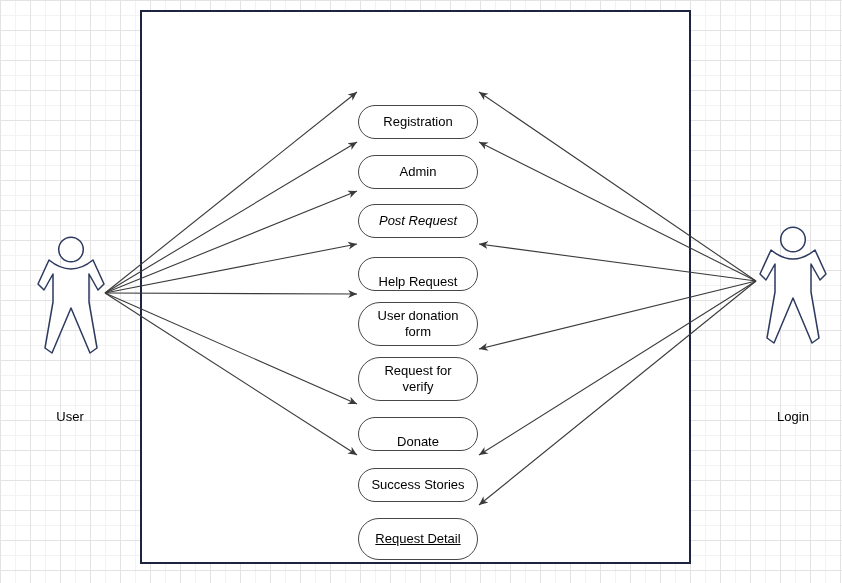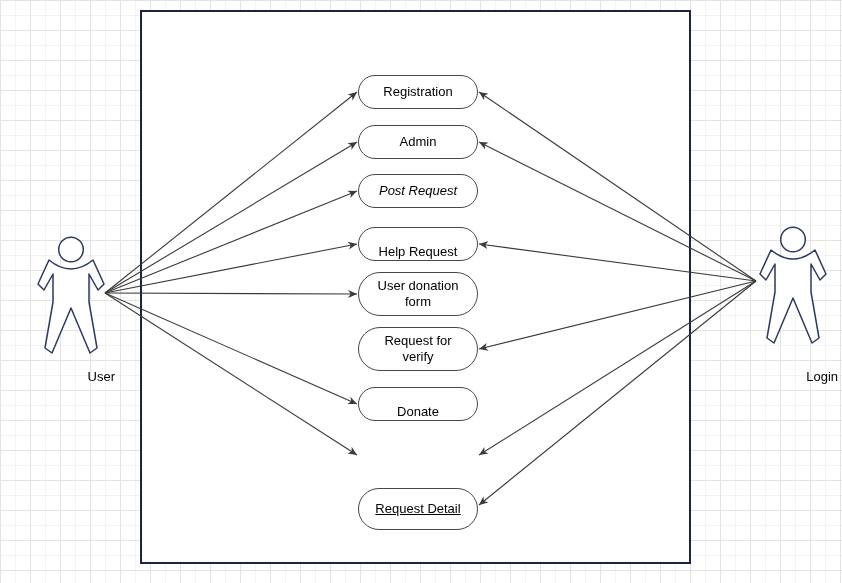--- a/index.html
+++ b/index.html
@@ -65,28 +65,30 @@
     border-radius: 999px;
     display: flex;
     align-items: center;
     justify-content: center;
     text-align: center;
     font-size: 13px;
     line-height: 1.25;
     color: var(--text-color);
     padding: 0 9px;
     pointer-events: auto;
+    margin-top: 30px;
   }
   .actor-label {
     position: absolute;
     width: 90px;
     height: 18px;
-    text-align: right;
+    text-align: center;
     font-size: 13px;
     color: var(--text-color);
+    margin-top: 40px;
   }
   #user-label  { left: 25px;  top: 369px; }
   #admin-label { left: 748px; top: 369px; }
 </style>
 </head>
 <body>
 
 <div class="canvas">
 
   <svg class="layer">
@@ -140,20 +142,23 @@
       </div>
       <div class="uc" style="left: 358px; top: 272px; width: 120px; height: 44px;">
         <span>User donation form</span>
       </div>
       <div class="uc" style="left: 358px; top: 327px; width: 120px; height: 44px;">
         <span>Request for verify</span>
       </div>
       <div class="uc" style="left: 358px; top: 387px; width: 120px; height: 34px; align-items: flex-end;">
         <span>Donate</span>
       </div>
+      <div class="uc" style="left: 358px; top: 438px; width: 120px; height: 34px;">
+        <span>Success Stories</span>
+      </div>
       <div class="uc" style="left: 358px; top: 488px; width: 120px; height: 42px; text-decoration: underline;">
         <span>Request Detail</span>
       </div>
     </div>
 
   <div class="actor-label" id="user-label">User</div>
   <div class="actor-label" id="admin-label">Login</div>
 </div>
 
 </body></html>

